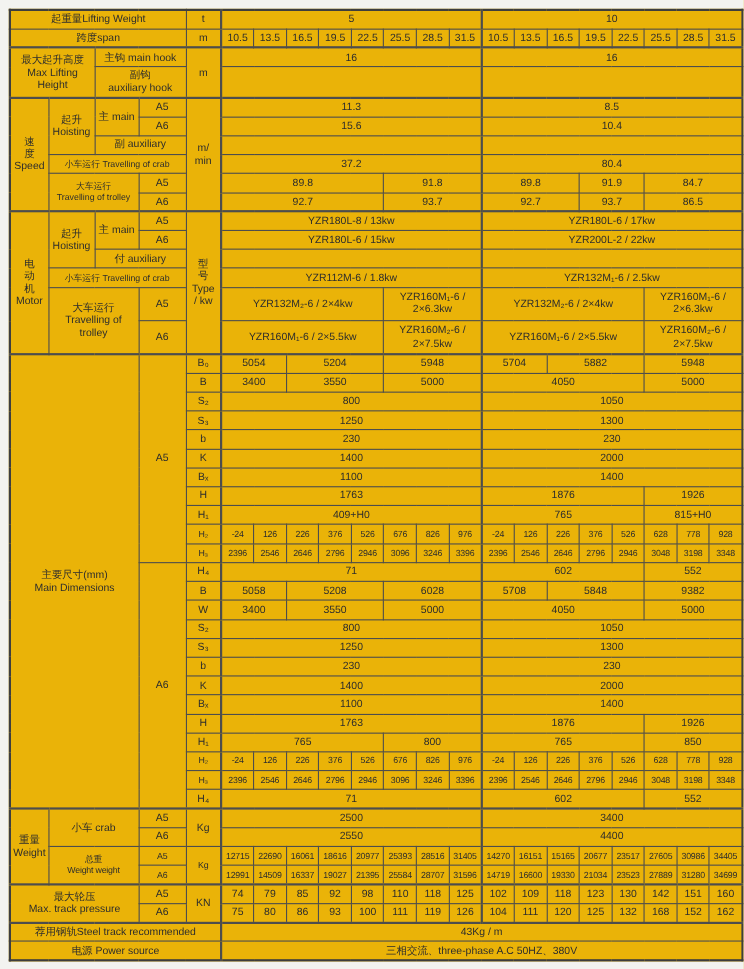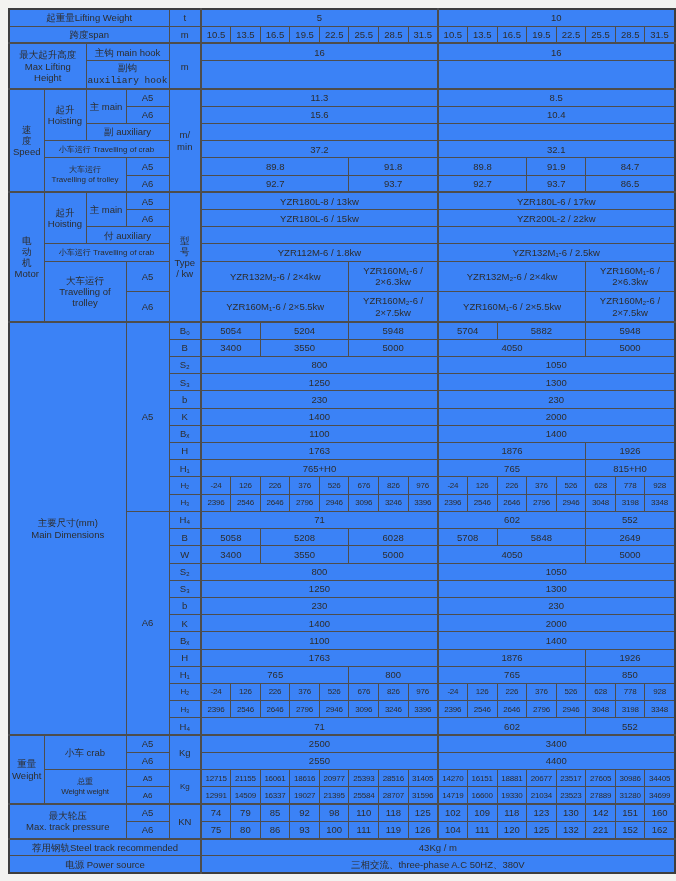--- a/index.html
+++ b/index.html
@@ -15,21 +15,21 @@
     width: 676px;
     height: 881px;
     padding: 8px 2px 6px 8px;
     font-family: "Liberation Sans", "DejaVu Sans", sans-serif;
   }
   table.spec {
     border-collapse: collapse;
     table-layout: fixed;
     width: 666px;
     height: 866px;
-    background: #3b82f6;
+    background: #eab308;
     border: 2px solid #3e3e3e;
   }
   table.spec td {
     border: 1px solid #4d4d4d;
     text-align: center;
     vertical-align: middle;
     padding: 0 1px;
     font-size: 9.5px;
     line-height: 1.18;
     color: #2d2d2d;
@@ -99,21 +99,21 @@
         </tr>
         <tr class="tt">
           <td colspan="2" rowspan="2">最大起升高度
 Max Lifting
 Height</td>
           <td colspan="2">主钩 main hook</td>
           <td rowspan="2">m</td>
           <td colspan="8" class="vt">16</td>
           <td colspan="8" class="vt">16</td>
         </tr>
-        <tr style="height: 28px; font-family: Liberation Mono, monospace;">
+        <tr style="height: 28px;">
           <td colspan="2">副钩
 auxiliary hook</td>
           <td colspan="8" class="vt"></td>
           <td colspan="8" class="vt"></td>
         </tr>
         <tr class="tt">
           <td rowspan="6">速
 度
 Speed</td>
           <td rowspan="3">起升
@@ -131,21 +131,21 @@
           <td colspan="8" class="vt">10.4</td>
         </tr>
         <tr>
           <td colspan="2">副 auxiliary</td>
           <td colspan="8" class="vt"></td>
           <td colspan="8" class="vt"></td>
         </tr>
         <tr>
           <td colspan="3" class="xs">小车运行 Travelling of crab</td>
           <td colspan="8" class="vt">37.2</td>
-          <td colspan="8" class="vt">32.1</td>
+          <td colspan="8" class="vt">80.4</td>
         </tr>
         <tr>
           <td colspan="2" rowspan="2" class="xs">大车运行
 Travelling of trolley</td>
           <td>A5</td>
           <td colspan="5" class="vt">89.8</td>
           <td colspan="3">91.8</td>
           <td colspan="3" class="vt">89.8</td>
           <td colspan="2">91.9</td>
           <td colspan="3">84.7</td>
@@ -256,21 +256,21 @@
           <td colspan="8" class="vt">1400</td>
         </tr>
         <tr>
           <td>H</td>
           <td colspan="8" class="vt">1763</td>
           <td colspan="5" class="vt">1876</td>
           <td colspan="3">1926</td>
         </tr>
         <tr>
           <td>H₁</td>
-          <td colspan="8" class="vt">765+H0</td>
+          <td colspan="8" class="vt">409+H0</td>
           <td colspan="5" class="vt">765</td>
           <td colspan="3">815+H0</td>
         </tr>
         <tr class="sm">
           <td>H₂</td>
           <td class="vt">-24</td>
           <td>126</td>
           <td>226</td>
           <td>376</td>
           <td>526</td>
@@ -312,21 +312,21 @@
           <td colspan="5" class="vt">602</td>
           <td colspan="3">552</td>
         </tr>
         <tr>
           <td>B</td>
           <td colspan="2" class="vt">5058</td>
           <td colspan="3">5208</td>
           <td colspan="3">6028</td>
           <td colspan="2" class="vt">5708</td>
           <td colspan="3">5848</td>
-          <td colspan="3">2649</td>
+          <td colspan="3">9382</td>
         </tr>
         <tr>
           <td>W</td>
           <td colspan="2" class="vt">3400</td>
           <td colspan="3">3550</td>
           <td colspan="3">5000</td>
           <td colspan="5" class="vt">4050</td>
           <td colspan="3">5000</td>
         </tr>
         <tr>
@@ -424,30 +424,30 @@
           <td>A6</td>
           <td colspan="8" class="vt">2550</td>
           <td colspan="8" class="vt">4400</td>
         </tr>
         <tr class="sm">
           <td colspan="2" rowspan="2">总重
 Weight weight</td>
           <td>A5</td>
           <td rowspan="2">Kg</td>
           <td class="vt">12715</td>
-          <td>21155</td>
+          <td>22690</td>
           <td>16061</td>
           <td>18616</td>
           <td>20977</td>
           <td>25393</td>
           <td>28516</td>
           <td>31405</td>
           <td class="vt">14270</td>
           <td>16151</td>
-          <td>18881</td>
+          <td>15165</td>
           <td>20677</td>
           <td>23517</td>
           <td>27605</td>
           <td>30986</td>
           <td>34405</td>
         </tr>
         <tr class="sm">
           <td>A6</td>
           <td class="vt">12991</td>
           <td>14509</td>
@@ -496,21 +496,21 @@
           <td>93</td>
           <td>100</td>
           <td>111</td>
           <td>119</td>
           <td>126</td>
           <td class="vt">104</td>
           <td>111</td>
           <td>120</td>
           <td>125</td>
           <td>132</td>
-          <td>221</td>
+          <td>168</td>
           <td>152</td>
           <td>162</td>
         </tr>
         <tr class="tt">
           <td colspan="5">荐用钢轨Steel track recommended</td>
           <td colspan="16" class="vt">43Kg / m</td>
         </tr>
         <tr>
           <td colspan="5">电源  Power source</td>
           <td colspan="16" class="vt">三相交流、three-phase A.C 50HZ、380V</td>

